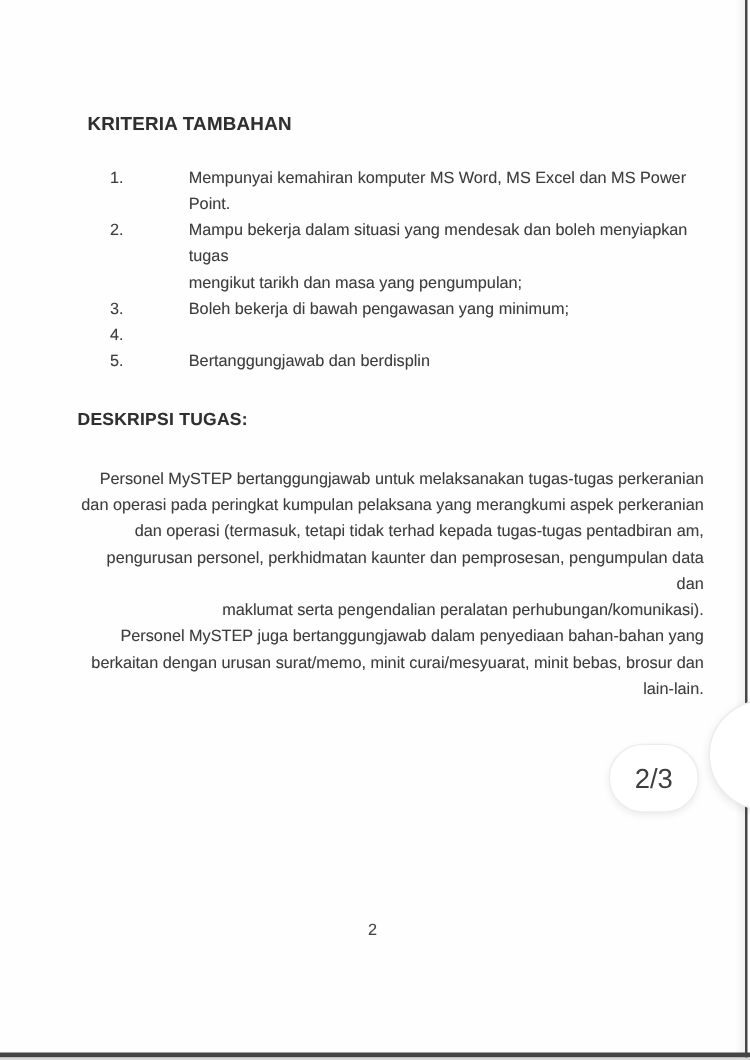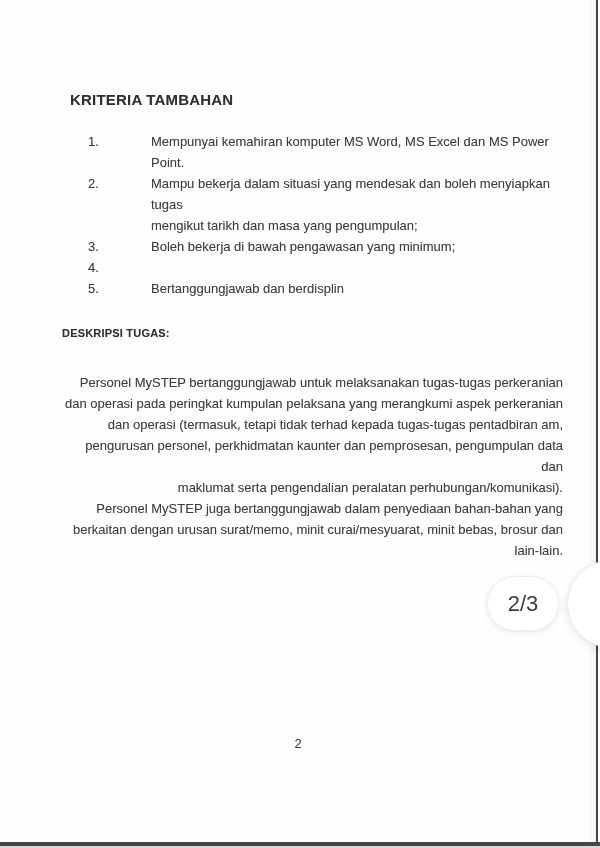--- a/index.html
+++ b/index.html
@@ -26,21 +26,21 @@
   }
   .criteria-list {
     position: absolute; left: 88px; top: 131px;
     font-size: 13px; line-height: 21px; width: 470px;
   }
   .list-row { display: flex; }
   .list-row .num { width: 15px; flex: none; }
   .list-row .itx { white-space: pre-line; margin-left: 48px; }
   .h-desc {
     position: absolute; left: 62px; top: 327px;
-    font-size: 11px; font-weight: 700; letter-spacing: 0.2px;
+    font-size: 14px; font-weight: 700; letter-spacing: 0.2px;
     color: #2f2f2f;
   }
   .paragraph {
     position: absolute; left: 63px; top: 372px;
     font-size: 13px; line-height: 21px;
     white-space: pre-line; width: 500px; text-align: right;
   }
   .page-num {
     position: absolute; left: 0; top: 736px; width: 596px;
     text-align: center; font-size: 13px; color: #454545;
@@ -56,21 +56,21 @@
   }
   .edge-bottom {
     position: absolute; left: 0; top: 842px; width: 600px; height: 4px;
     background: #454545; z-index: 2;
   }
   .edge-bottom-light {
     position: absolute; left: 0; top: 846px; width: 600px; height: 2px;
     background: #d9d9d9; z-index: 2;
   }
   .pill {
-    position: absolute; left: 487px; top: 576px;
+    position: absolute; left: 487px; top: 595px;
     width: 72px; height: 55px; box-sizing: border-box;
     background: #ffffff; border: 1px solid #ededed; border-radius: 28px;
     box-shadow: 0 2px 6px rgba(0,0,0,0.08);
     display: flex; align-items: center; justify-content: center;
     font-size: 22px; color: #3e3e3e;
     z-index: 3;
   }
   .fab {
     position: absolute; left: 567px; top: 560px;
     width: 88px; height: 88px; box-sizing: border-box;

